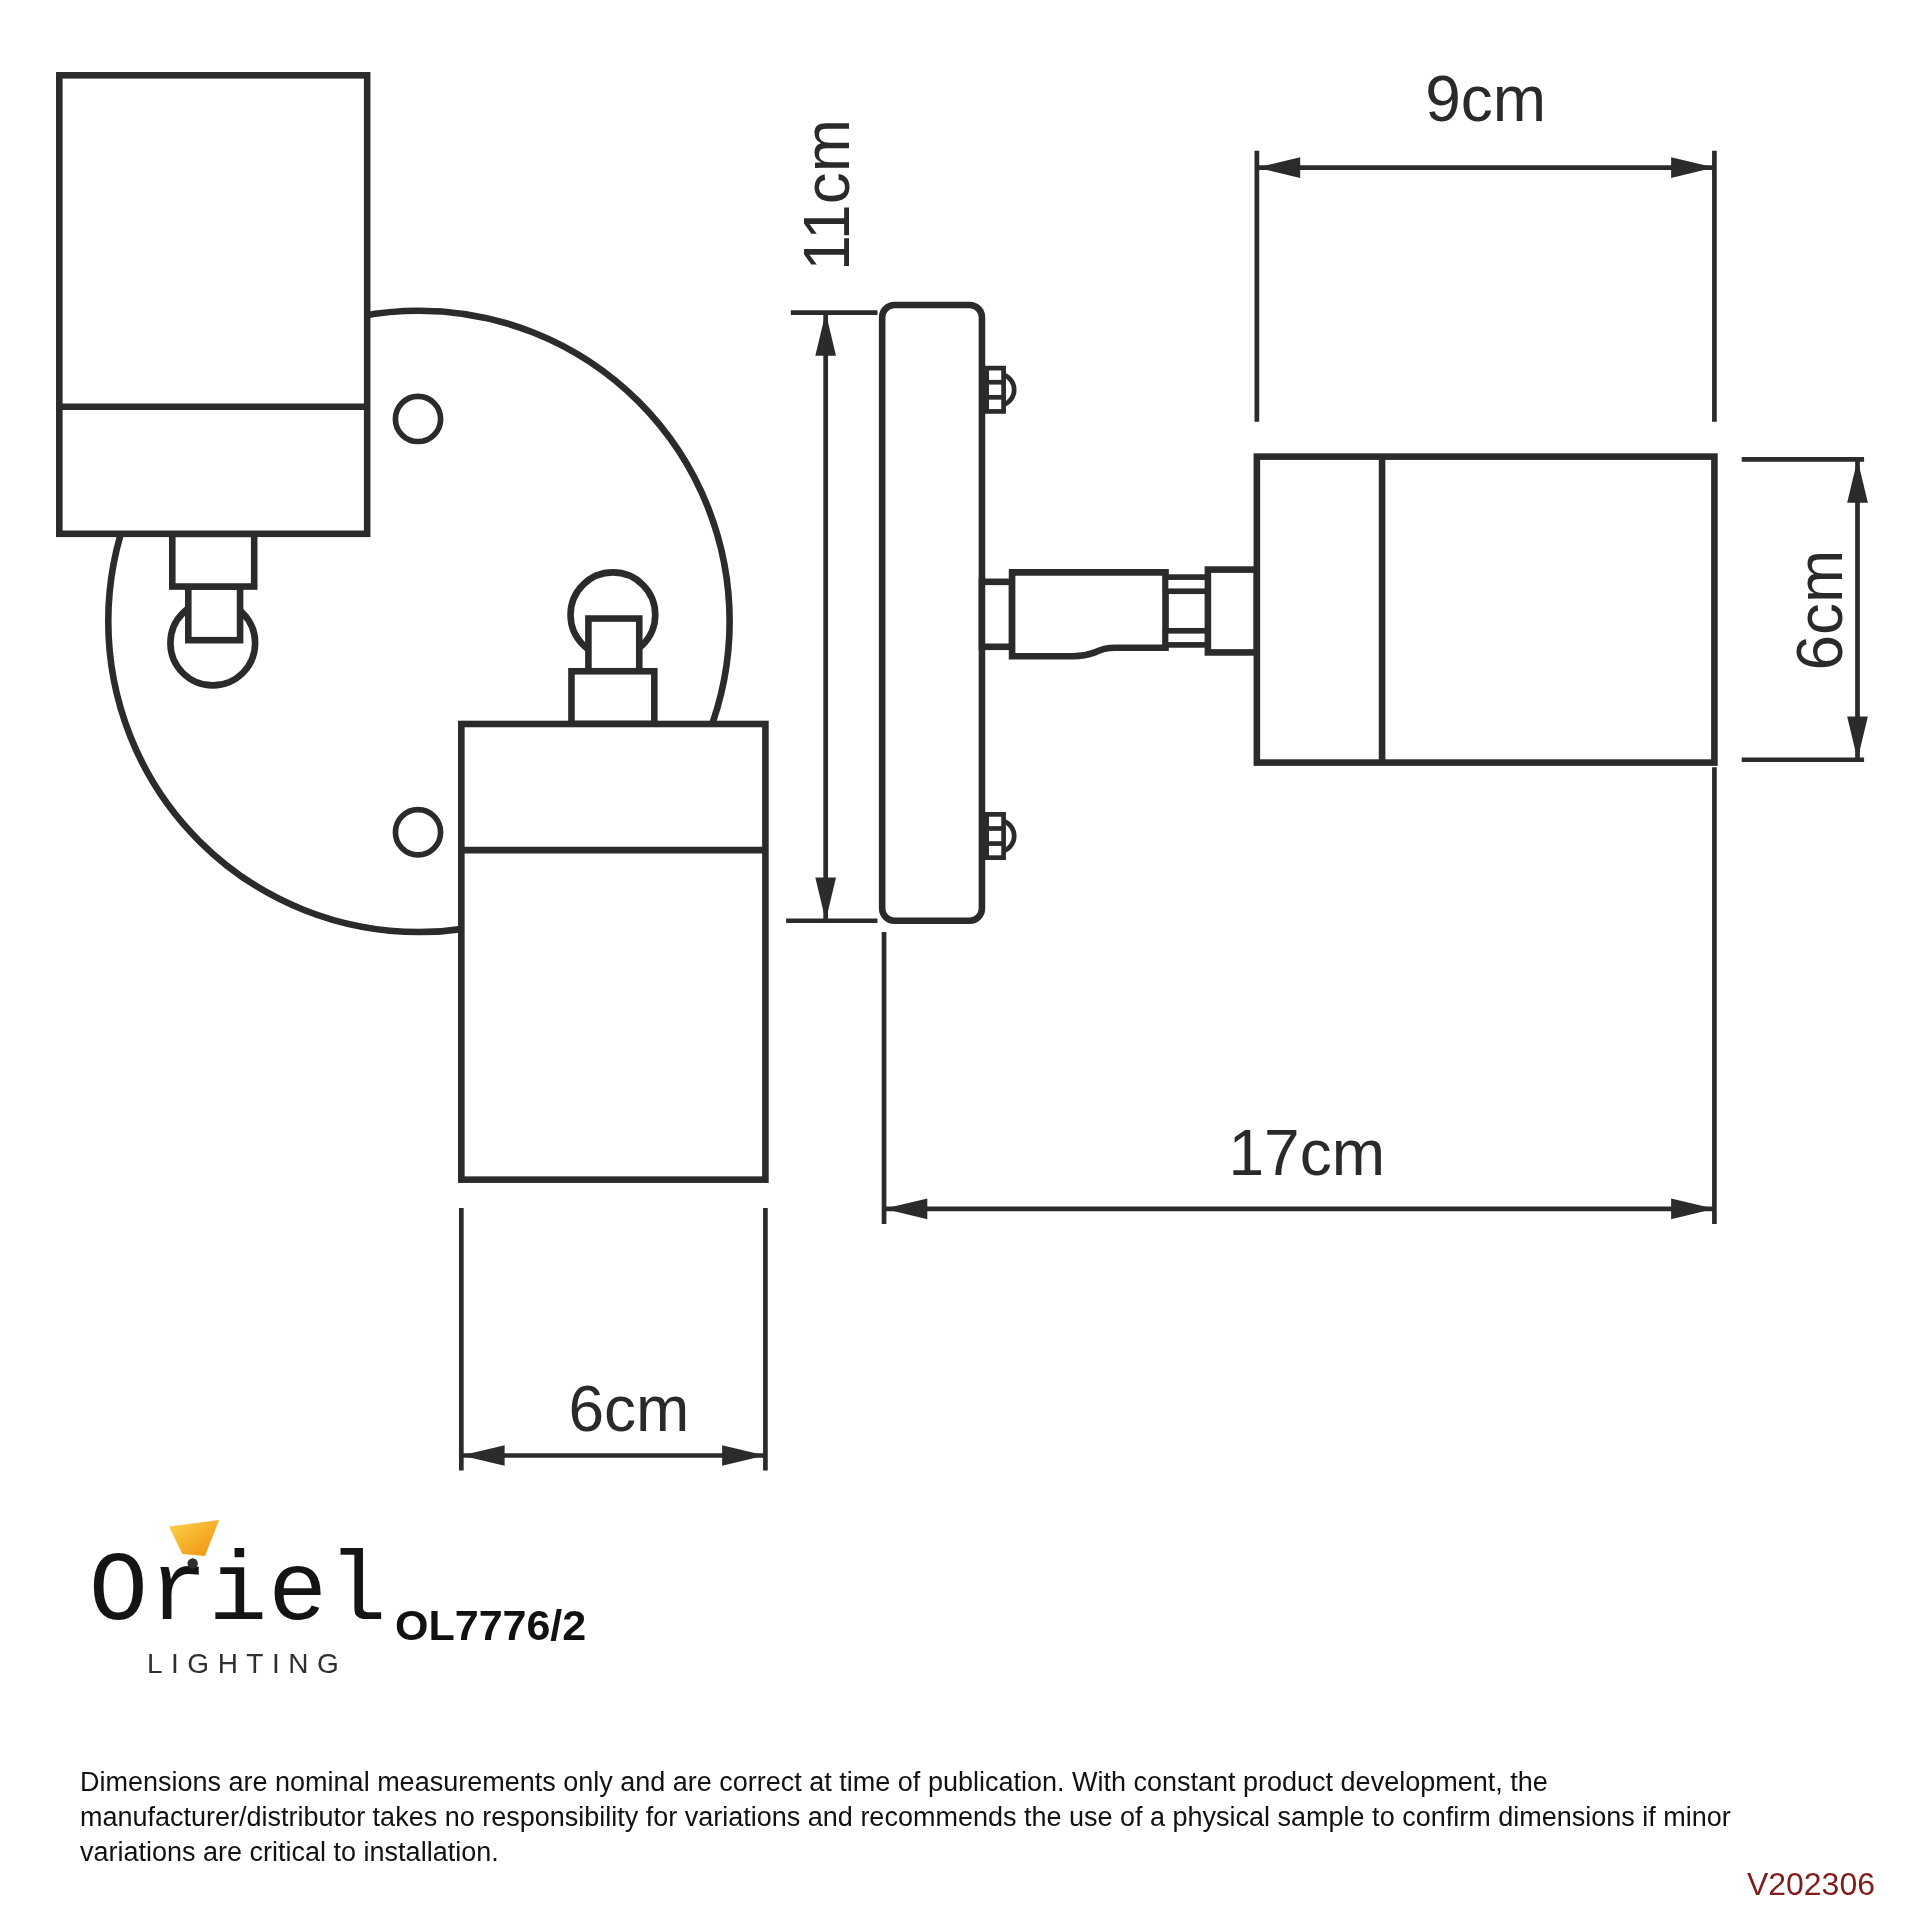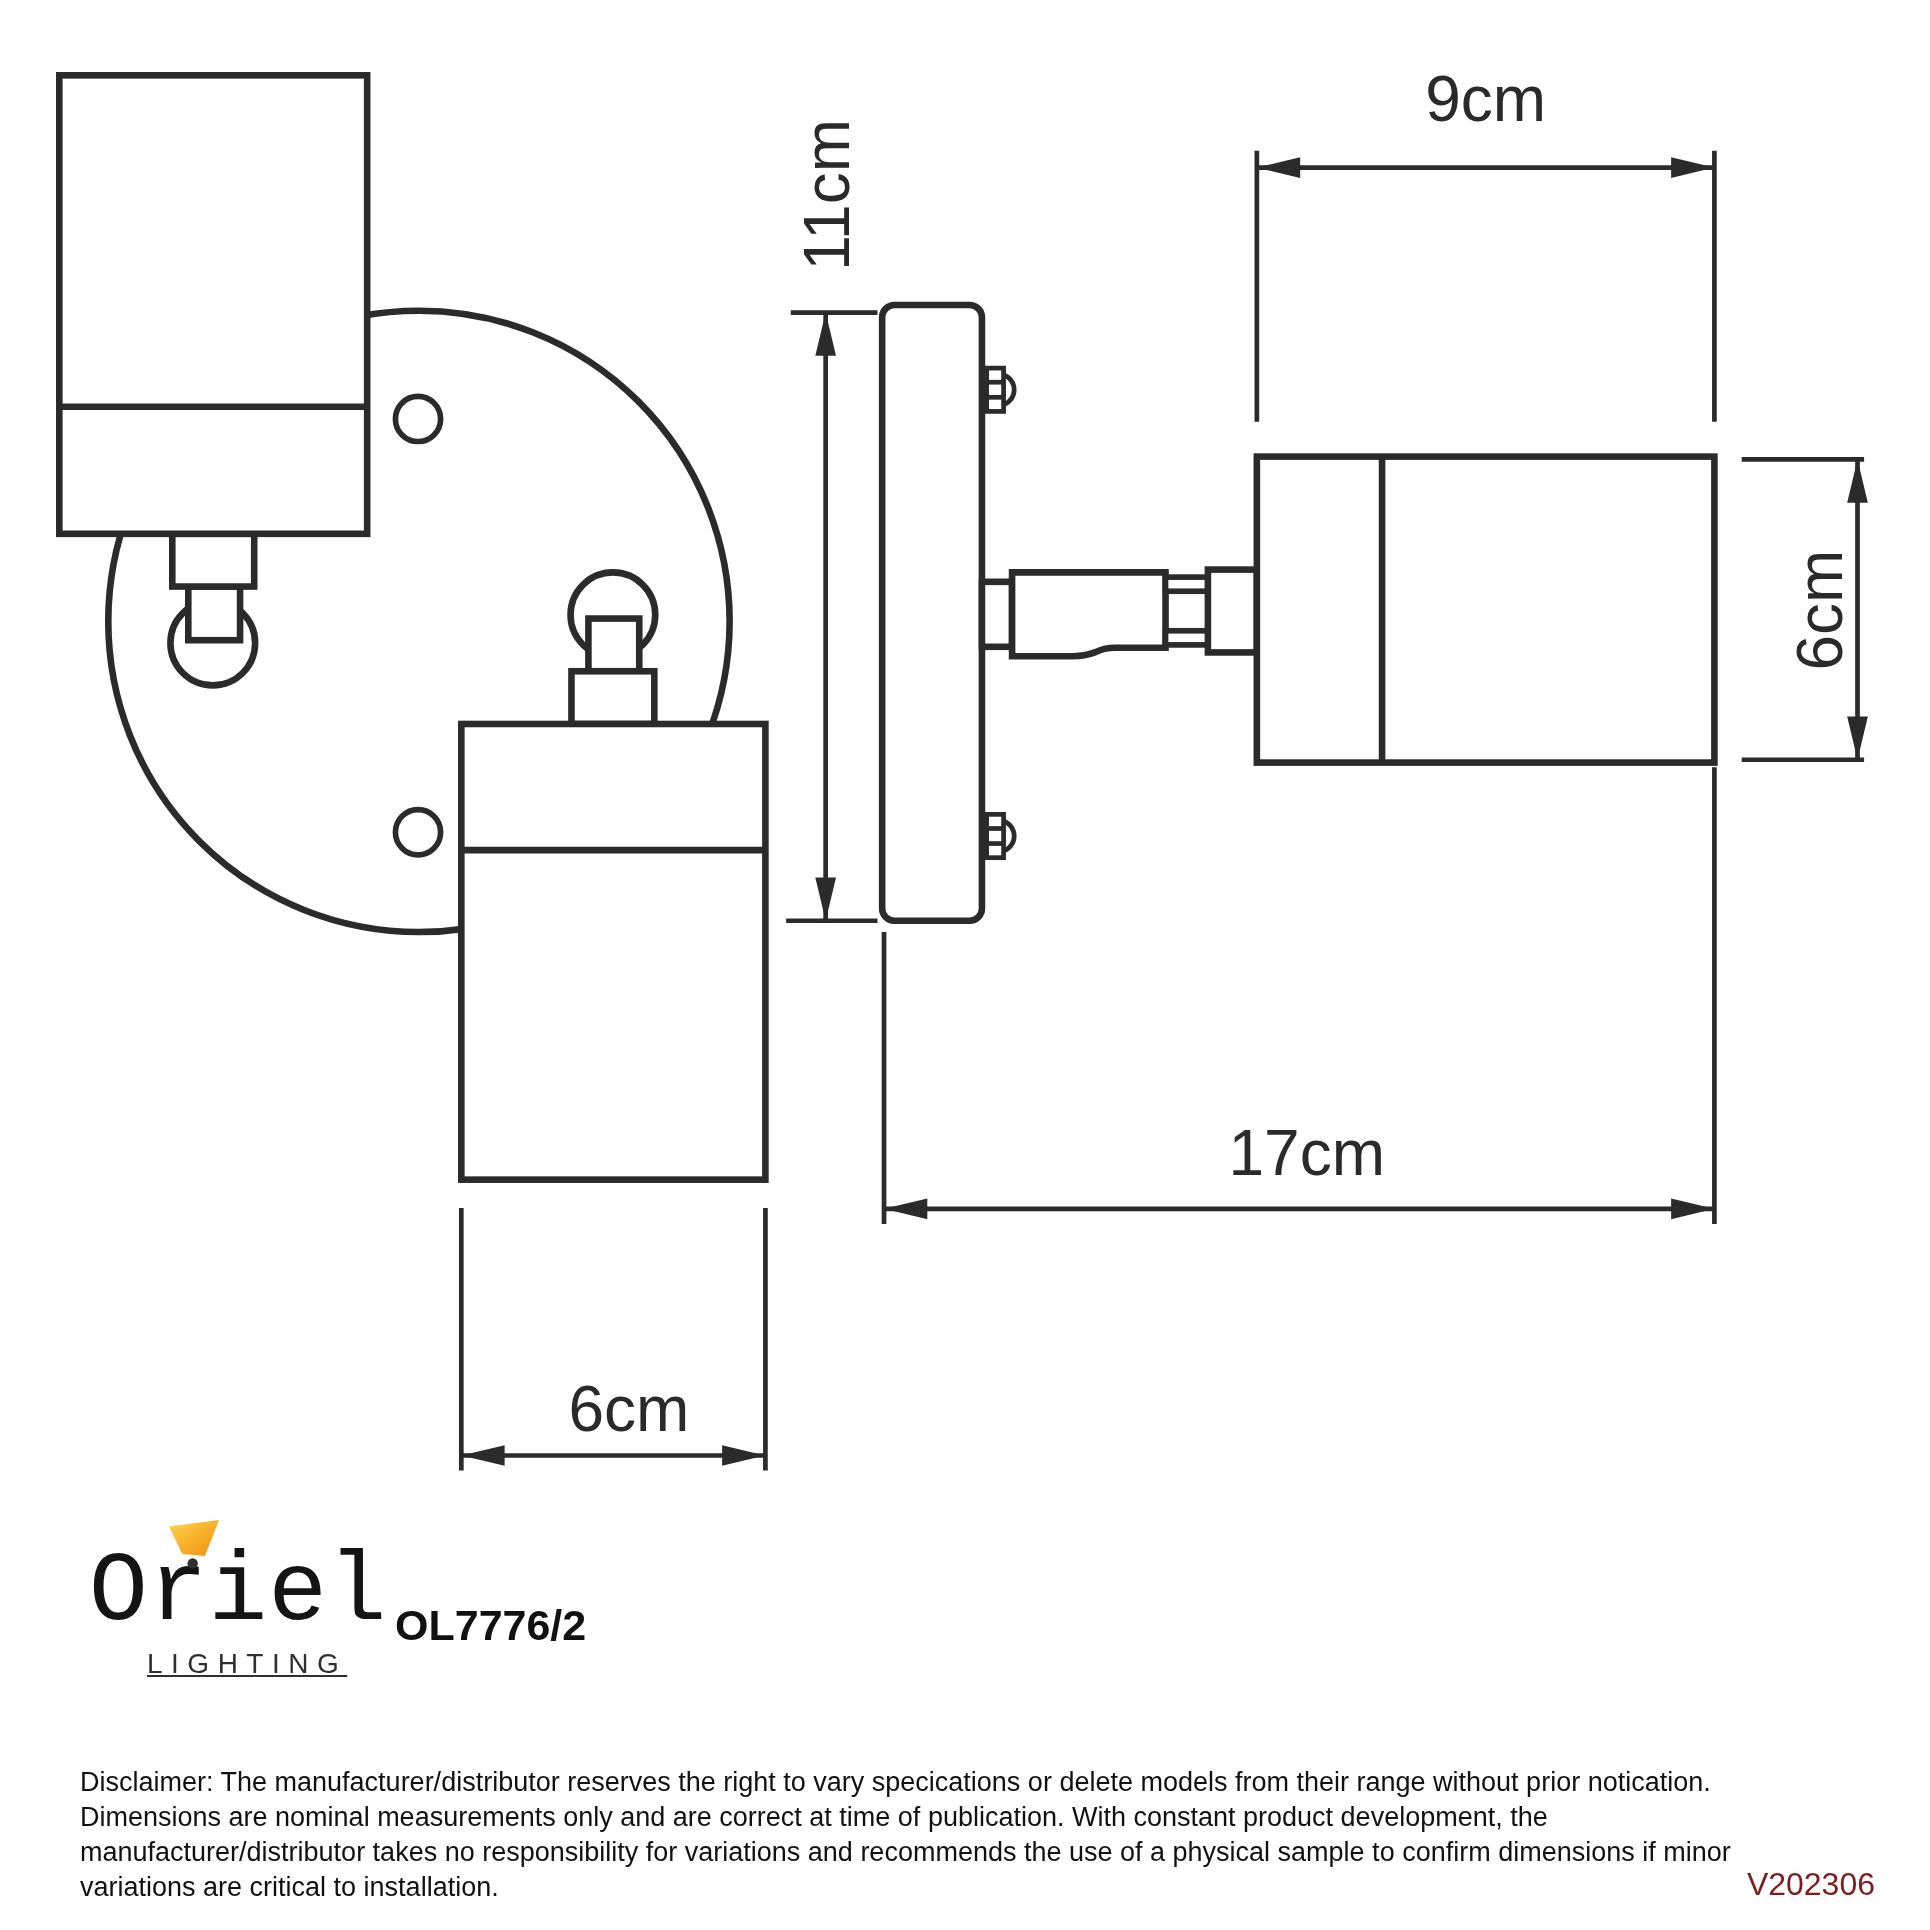--- a/index.html
+++ b/index.html
@@ -6,21 +6,21 @@
   #page{position:relative;width:1930px;height:1930px;background:#ffffff;overflow:hidden;
         font-family:"Liberation Sans",sans-serif;border-radius:19px;}
   #drawing{position:absolute;left:0;top:0;}
 
   
   .logo{position:absolute;left:89px;top:1544px;}
   .brand-row{position:relative;line-height:1;}
   .brand-text{font-size:98px;font-weight:400;color:#141414;letter-spacing:0.9px;
               font-family:Liberation Mono, monospace;}
   .lamp-icon{position:absolute;left:79px;top:-24.5px;}
-  .brand-sub{font-size:28px;letter-spacing:8.5px;color:#2f2f2f;margin-top:5.6px;margin-left:58px;text-decoration:underline;}
+  .brand-sub{font-size:28px;letter-spacing:8.5px;color:#2f2f2f;margin-top:5.6px;margin-left:58px;}
   .model{position:absolute;left:395px;top:1588px;font-size:43px;font-weight:bold;color:#111;margin-top:13px;}
 
   
   .disclaimer{position:absolute;left:80px;top:1765px;color:#111;font-size:27px;line-height:35px;}
   .disclaimer div{white-space:nowrap;}
   .version{position:absolute;right:55px;top:1866px;font-size:32px;color:#7f1d1d;}
 </style>
 </head>
 <body>
 
@@ -140,21 +140,20 @@
         </defs>
         <polygon points="1,7 54,0 39,38 15,36" fill="url(#og)"></polygon>
         <circle cx="26" cy="46" r="5.5" fill="#2f2f2f"></circle>
       </svg>
     </div>
     <div class="brand-sub">LIGHTING</div>
   </div>
   <div class="model">OL7776/2</div>
 
   <div class="disclaimer">
-    <div>Disclaimer: The manufacturer/distributor reserves the right to vary specications or delete models from their range without prior notication.</div>
     <div>Dimensions are nominal measurements only and are correct at time of publication. With constant product development, the</div>
     <div>manufacturer/distributor takes no responsibility for variations and recommends the use of a physical sample to confirm dimensions if minor</div>
     <div>variations are critical to installation.</div>
   </div>
   <div class="version">V202306</div>
 
 </div>
 
 
 </body></html>

